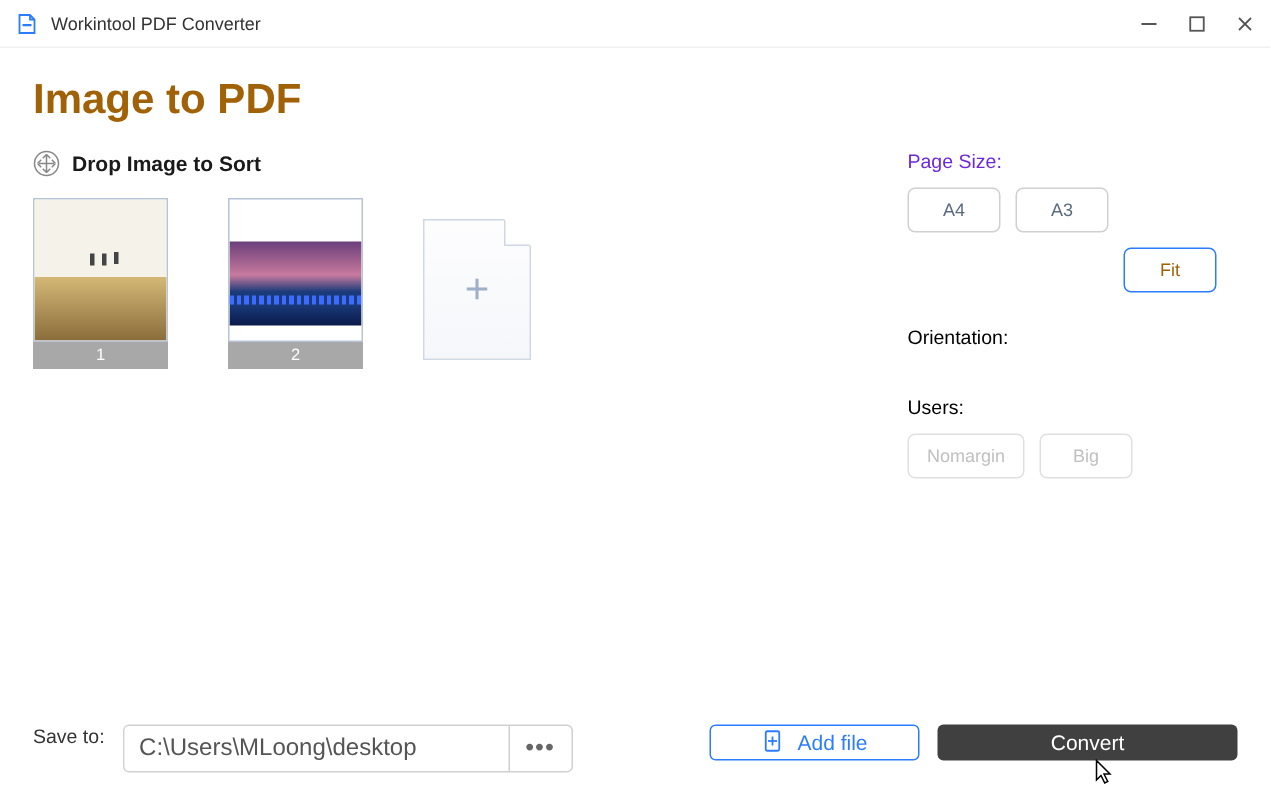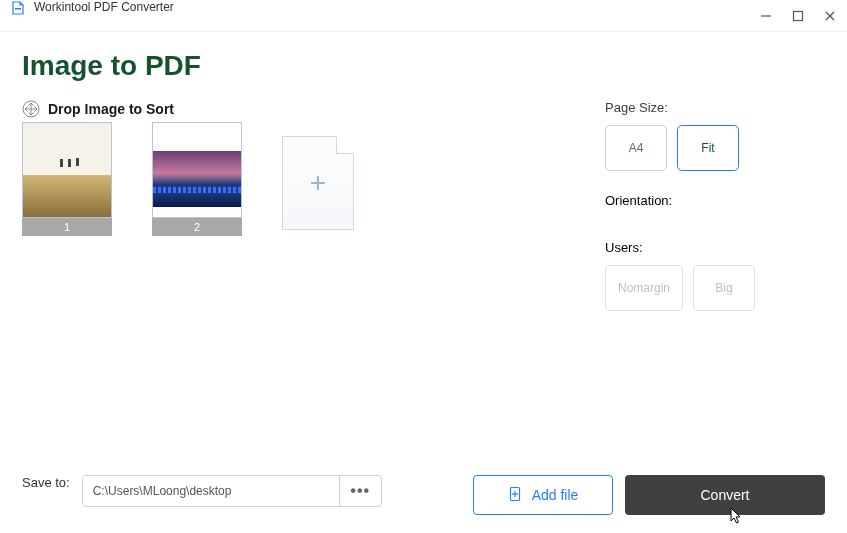--- a/index.html
+++ b/index.html
@@ -1,56 +1,56 @@
 <!DOCTYPE html>
 <html><head>
 <meta charset="utf-8">
 <style>
 * { margin: 0; padding: 0; box-sizing: border-box; font-family: -apple-system, BlinkMacSystemFont, "Segoe UI", Arial, sans-serif; }
 body { width: 847px; height: 533px; background: #fff; overflow: hidden; position: relative; }
 
-.titlebar { height: 32px; display: flex; padding: 0 10px; border-bottom: 1px solid #f0f0f0; }
+.titlebar { height: 32px; display: flex; align-items: center; padding: 0 10px; border-bottom: 1px solid #f0f0f0; }
 .app-icon { width: 16px; height: 16px; margin-right: 8px; }
 .app-title { font-size: 12px; color: #333; flex: 1; }
 .win-controls { display: flex; gap: 18px; align-items: center; }
 .win-btn { width: 14px; height: 14px; display: flex; align-items: center; justify-content: center; cursor: pointer; color: #666; }
 
-.page-title { font-size: 28px; font-weight: 700; color: #14532d; padding: 18px 22px 8px; }
+.page-title { font-size: 28px; font-weight: 700; color: #a16207; padding: 18px 22px 8px; }
 
 .content { display: flex; padding: 10px 22px 0; gap: 20px; }
 .left-panel { flex: 1; }
 .right-panel { width: 230px; padding-left: 10px; }
 
-.sort-header { display: flex; align-items: center; gap: 8px; margin-bottom: 4px; }
+.sort-header { display: flex; align-items: center; gap: 8px; margin-bottom: 14px; }
 .sort-icon { width: 18px; height: 18px; }
 .sort-label { font-size: 14px; font-weight: 700; color: #1a1a1a; }
 
 .thumbs { display: flex; gap: 40px; }
 .thumb { width: 90px; cursor: move; }
 .thumb-img { width: 90px; height: 96px; border: 1px solid #b8c4d6; background: #fff; display: flex; align-items: center; justify-content: center; overflow: hidden; }
 .thumb-num { height: 18px; background: #a8a8a8; color: #fff; font-size: 11px; display: flex; align-items: center; justify-content: center; }
 .add-tile { width: 72px; height: 94px; border: 1px solid #d0d8e4; position: relative; margin-top: 14px; cursor: pointer; background: linear-gradient(180deg, #fdfdfe, #f5f7fa); }
 .add-tile .fold { position: absolute; top: -1px; right: -1px; width: 18px; height: 18px; background: #fff; border-left: 1px solid #d0d8e4; border-bottom: 1px solid #d0d8e4; }
 .add-tile .fold::after { content: ""; position: absolute; top: 0; right: 0; border-style: solid; border-width: 0 18px 18px 0; border-color: transparent #fff transparent transparent; }
 .add-plus { position: absolute; top: 50%; left: 50%; transform: translate(-50%, -50%); color: #9fb0c8; font-size: 28px; font-weight: 300; }
 
-.opt-label { font-size: 13px; color: #404040; margin-bottom: 10px; }
+.opt-label { font-size: 13px; color: #6d28d9; margin-bottom: 10px; }
 .opt-label.disabled { color: #000000; }
 .opt-row { display: flex; gap: 10px; margin-bottom: 22px; }
-.pill { border: 1px solid #d0d0d0; border-radius: 5px; height: 46px; min-width: 62px; padding: 0 12px; display: flex; align-items: center; justify-content: center; font-size: 12px; color: #5b6b80; cursor: pointer; background: #fff; }
-.pill.selected { border-color: #2b7cff; color: #14532d; }
+.pill { border: 1px solid #d0d0d0; border-radius: 5px; height: 30px; min-width: 62px; padding: 0 12px; display: flex; align-items: center; justify-content: center; font-size: 12px; color: #5b6b80; cursor: pointer; background: #fff; }
+.pill.selected { border-color: #2b7cff; color: #a16207; margin-top: 40px; }
 .pill.disabled { color: #c0c0c0; border-color: #e0e0e0; cursor: default; }
 
 .footer { position: absolute; bottom: 18px; left: 0; right: 0; padding: 0 22px; display: flex; align-items: flex-start; gap: 12px; }
 .save-label { font-size: 13px; color: #333; }
 .path-group { display: flex; border: 1px solid #d0d0d0; border-radius: 4px; height: 32px; overflow: hidden; }
-.path-input { border: none; outline: none; padding: 0 10px; font-size: 12px; color: #555; width: 256px; }
+.path-input { border: none; outline: none; padding: 0 10px; font-size: 16px; color: #555; width: 256px; }
 .path-more { width: 42px; border-left: 1px solid #d0d0d0; display: flex; align-items: center; justify-content: center; cursor: pointer; color: #666; font-weight: bold; letter-spacing: 1px; }
 .spacer { flex: 1; }
-.btn { height: 40px; border-radius: 4px; display: flex; align-items: center; justify-content: center; font-size: 14px; cursor: pointer; padding: 0 12px; }
+.btn { height: 24px; border-radius: 4px; display: flex; align-items: center; justify-content: center; font-size: 14px; cursor: pointer; padding: 0 12px; }
 .btn-outline { border: 1px solid #2b7cff; color: #2b7cff; background: #fff; gap: 8px; width: 140px; }
 .btn-primary { background: #404040; color: #fff; border: none; width: 200px; }
 
 .cursor-arrow { position: absolute; bottom: 4px; left: 730px; }
 
 
 .fake-img-1 { width: 100%; height: 100%; background: linear-gradient(180deg, #f5f2ea 0%, #f5f2ea 55%, #d4b876 55%, #8a6d3b 100%); position: relative; }
 .fake-img-1::after { content: ""; position: absolute; top: 38%; left: 42%; width: 3px; height: 8px; background: #444; box-shadow: 8px 0 0 #444, 16px -1px 0 #444; }
 .fake-img-2 { width: 100%; height: 60%; margin-top: 20%; background: linear-gradient(180deg, #6b3f7a 0%, #c77a9e 40%, #1a3a7a 60%, #1a3a7a 75%, #0a1a4a 100%); position: relative; }
 .fake-img-2::before { content: ""; position: absolute; bottom: 25%; left: 0; right: 0; height: 6px; background: repeating-linear-gradient(90deg, #3b6bff 0, #3b6bff 3px, transparent 3px, transparent 5px); }
@@ -117,20 +117,21 @@
         <div class="fold"></div>
         <div class="add-plus">+</div>
       </div>
     </div>
   </div>
 
   <div class="right-panel">
     <div class="opt-label">Page Size:</div>
     <div class="opt-row">
       <div class="pill">A4</div>
+      <div class="pill">A3</div>
       <div class="pill selected">Fit</div>
     </div>
 
     <div class="opt-label disabled">Orientation:</div>
     <div class="opt-row">
     </div>
 
     <div class="opt-label disabled">Users:</div>
     <div class="opt-row">
       <div class="pill disabled">Nomargin</div>

